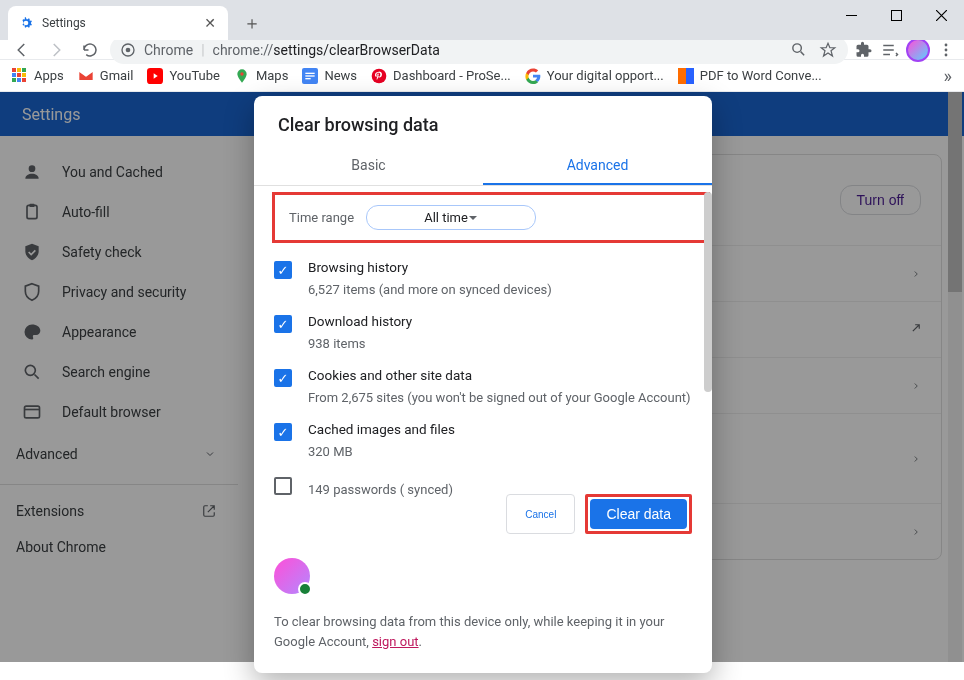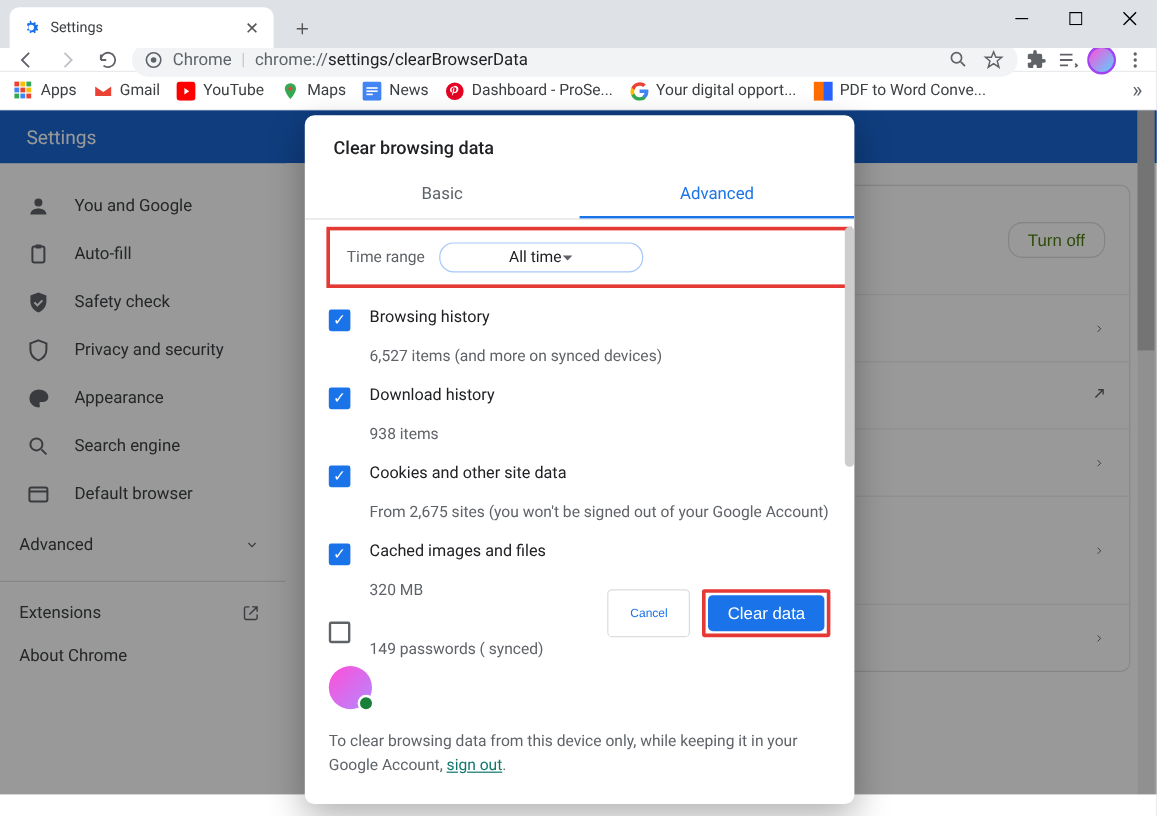--- a/index.html
+++ b/index.html
@@ -46,57 +46,57 @@
   .sidebar .item { display: flex; align-items: center; gap: 20px; padding: 10px 22px; }
   .sidebar .item .micon { width: 20px; height: 20px; color: #5f6368; flex-shrink: 0; }
   .sidebar .advanced-row { display: flex; align-items: center; justify-content: space-between; padding: 14px 22px 14px 16px; }
   .sidebar hr { border: none; border-top: 1px solid #e0e0e0; margin: 8px 0; }
   .sidebar .ext-row { display: flex; align-items: center; justify-content: space-between; padding: 10px 22px 10px 16px; }
 
   .content { flex: 1; position: relative; background: #fff; }
   .card { margin: 18px 22px; border: 1px solid #e0e0e0; border-radius: 8px; }
   .card-row { padding: 16px 20px; display: flex; align-items: center; justify-content: space-between; border-top: 1px solid #eee; min-height: 56px; }
   .card-row:first-child { border-top: none; }
-  .turnoff { border: 1px solid #dadce0; background: #fff; color: #4d7c0f; padding: 6px 16px; border-radius: 12px; font-size: 14px; }
+  .turnoff { border: 1px solid #dadce0; background: #fff; color: #4c1d95; padding: 6px 16px; border-radius: 12px; font-size: 14px; }
 
   
   .dim { position: absolute; inset: 0; background: rgba(0,0,0,0.4); }
 
   
   .modal { position: absolute; top: 4px; left: 254px; width: 458px; background: #fff; border-radius: 8px; box-shadow: 0 11px 30px rgba(0,0,0,0.3); overflow: hidden; }
-  .modal h2 { font-size: 15px; font-weight: 500; padding: 18px 24px 12px; }
+  .modal h2 { font-size: 18px; font-weight: 500; padding: 18px 24px 12px; }
   .tabs { display: flex; border-bottom: 1px solid #e0e0e0; }
   .tabrow { flex: 1; text-align: center; padding: 10px 0; font-size: 14px; color: #5f6368; }
   .tabrow.active { color: #1a73e8; border-bottom: 2px solid #1a73e8; }
 
   .modal-body { position: relative; padding: 0; height: 286px; }
   .modal-scroll { position: absolute; right: 0; top: 0; width: 8px; height: 200px; background: #cdcdcd; border-radius: 4px; }
 
   .tr-row { display: flex; align-items: center; gap: 12px; padding: 10px 14px; border: 3px solid #e53935; margin: 6px 2px 8px 18px; }
   .tr-label { color: #5f6368; font-size: 13px; }
   .tr-select { flex: 0 0 170px; border: 1px solid #a8c7fa; border-radius: 12px; padding: 4px 8px; display: flex; align-items: center; justify-content: center; font-size: 13px; color: #202124; }
 
   .chk-list { padding: 0 20px 8px 20px; }
   .chk-row { display: flex; gap: 16px; padding: 8px 0; }
   .chk { width: 18px; height: 18px; border: 2px solid #1a73e8; border-radius: 2px; background: #1a73e8; color: #fff; display: flex; align-items: center; justify-content: center; font-size: 13px; margin-top: 2px; flex-shrink: 0; }
   .chk.unchecked { background: #fff; color: transparent; border-color: #5f6368; }
   .chk-texts .t1 { font-size: 13.5px; color: #202124; }
-  .chk-texts .t2 { font-size: 13px; color: #5f6368; margin-top: 18px; }
+  .chk-texts .t2 { font-size: 13px; color: #5f6368; margin-top: 7px; }
 
   .modal-actions { display: flex; justify-content: flex-end; gap: 10px; padding: 16px 20px; }
   .btn-cancel { background: #fff; border: 1px solid #dadce0; color: #1a73e8; padding: 7px 18px; border-radius: 4px; font-size: 10px; }
   .btn-clear-wrap { border: 3px solid #e53935; padding: 2px; border-radius: 2px; }
   .btn-clear { background: #1a73e8; color: #fff; border: none; padding: 7px 16px; border-radius: 4px; font-size: 14px; }
 
   .sync-row { display: flex; align-items: center; gap: 14px; padding: 8px 20px 14px; }
   .sync-avatar { width: 36px; height: 36px; border-radius: 50%; background: linear-gradient(135deg,#ff4fd8,#b388ff); position: relative; }
   .sync-badge { position: absolute; right: -2px; bottom: -2px; width: 14px; height: 14px; border-radius: 50%; background: #188038; border: 2px solid #fff; }
 
   .modal-foot { padding: 4px 20px 22px; font-size: 13px; color: #5f6368; line-height: 1.5; }
-  .modal-foot a { color: #0f766e; }
+  .modal-foot a { color: #be185d; }
 
   .page-scroll { position: absolute; right: 2px; top: 0; width: 14px; height: 100%; background: #f1f1f1; }
   .page-thumb { position: absolute; right: 2px; top: 0; width: 14px; height: 200px; background: #c1c1c1; }
 
   svg { display: block; }
 </style>
 </head>
 <body>
 
 <div class="titlebar">
@@ -261,21 +261,21 @@
   <div class="settings-header">
       <span>Settings</span>
     </div>
   <div class="settings-body">
     <div class="sidebar">
       <div class="item">
           <svg class="micon" viewBox="0 0 24 24">
             <circle cx="12" cy="8" r="4" fill="#5f6368"></circle>
             <path d="M4 20c0-4 4-6 8-6s8 2 8 6" fill="#5f6368"></path>
           </svg>
-          <span>You and Google</span>
+          <span>You and Cached</span>
         </div>
       <div class="item">
           <svg class="micon" viewBox="0 0 24 24">
             <rect x="6" y="4" width="12" height="16" rx="2" fill="none" stroke="#5f6368" stroke-width="2"></rect>
             <rect x="9" y="2" width="6" height="4" rx="1" fill="#5f6368"></rect>
           </svg>
           <span>Auto-fill</span>
         </div>
       <div class="item">
           <svg class="micon" viewBox="0 0 24 24">

